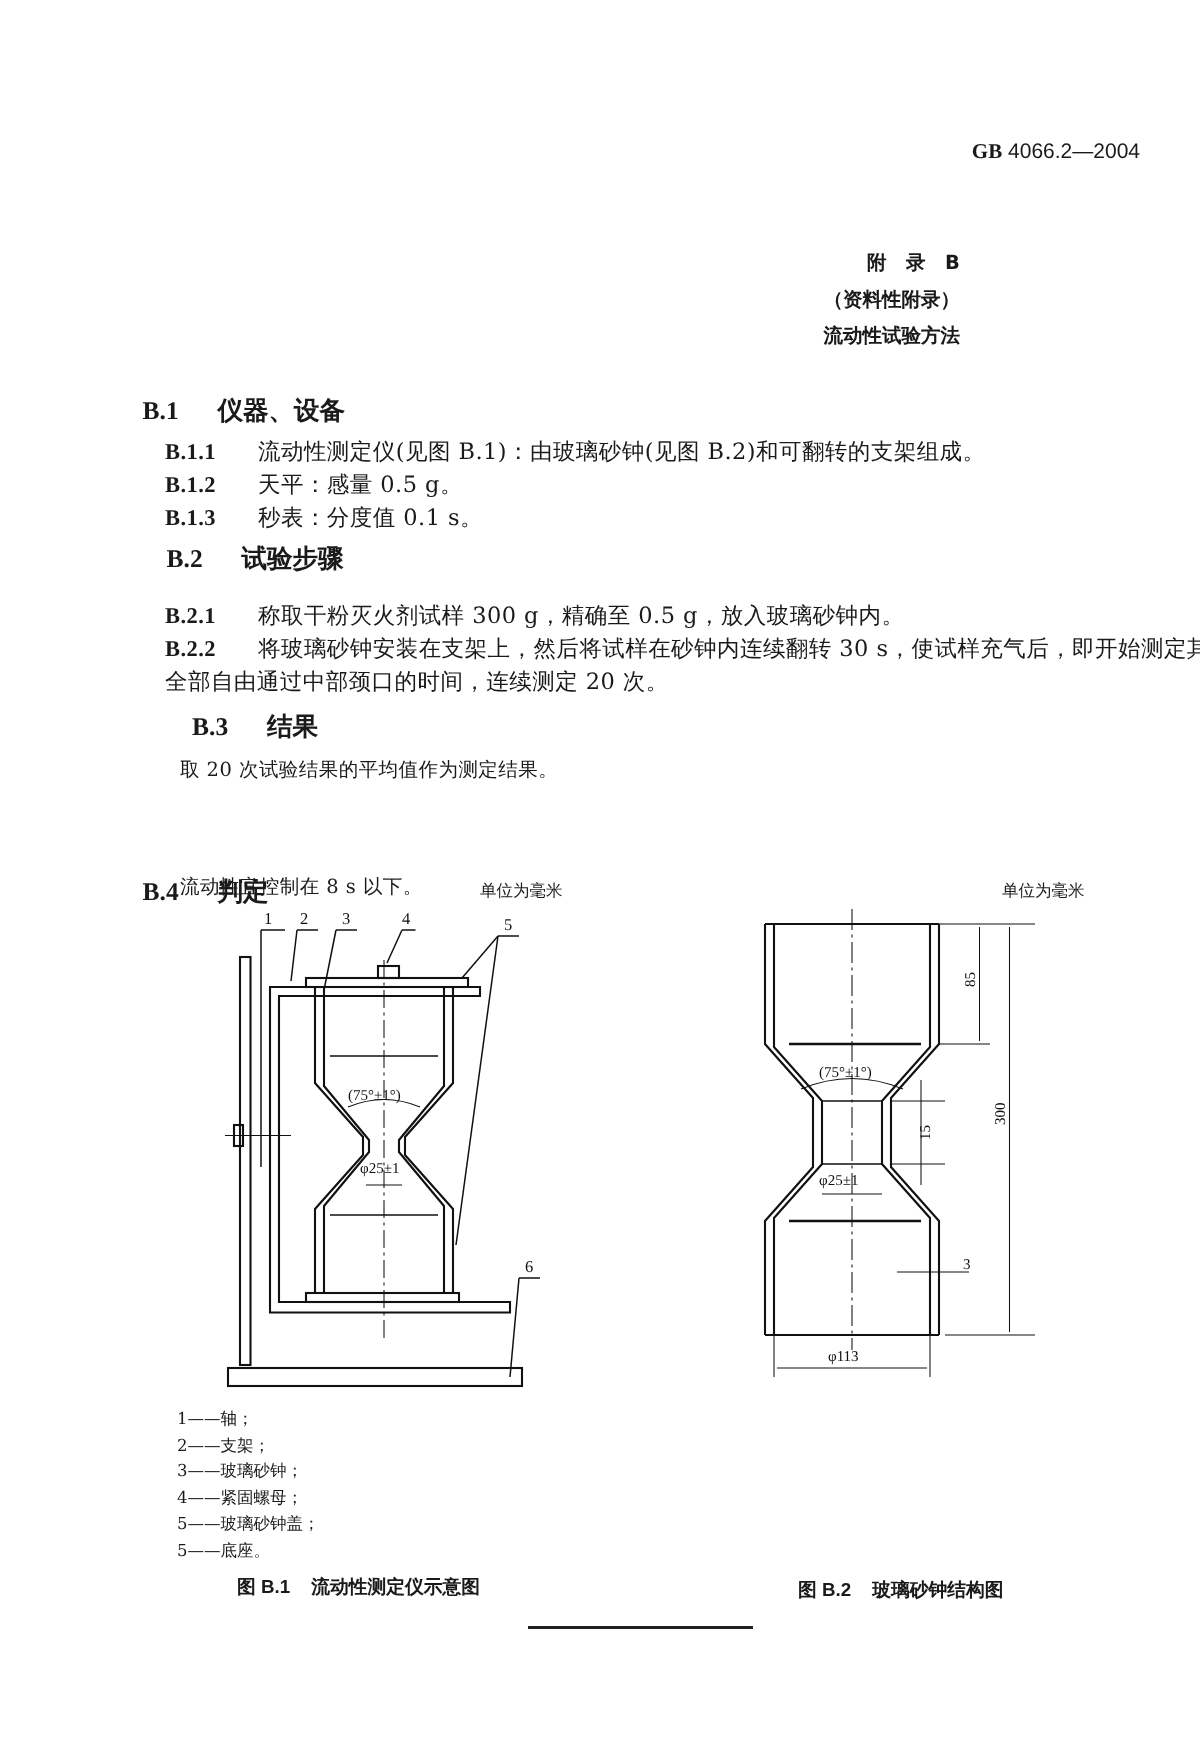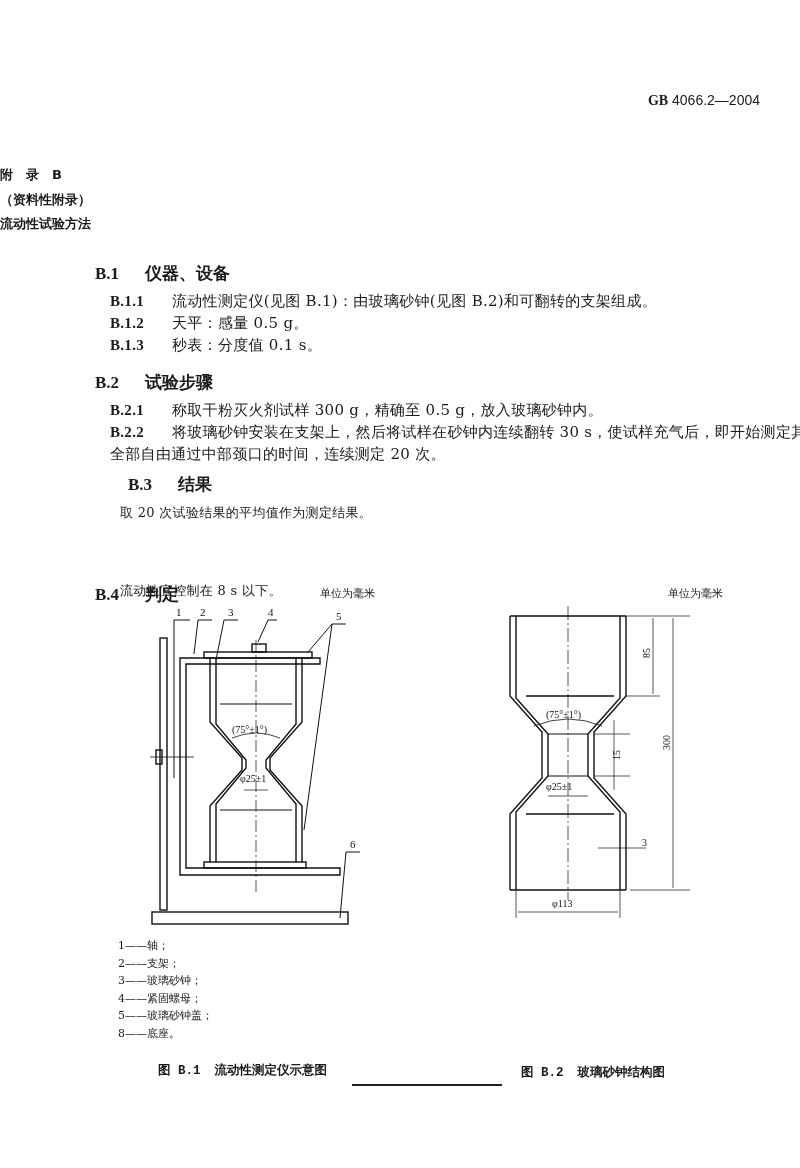--- a/index.html
+++ b/index.html
@@ -1,29 +1,29 @@
 <!DOCTYPE html>
 <html><head>
 <meta charset="utf-8">
 <style>
   html, body { margin: 0; padding: 0; background: #ffffff; }
   body { width: 800px; height: 1168px; position: relative; overflow: hidden;
          font-family: "DejaVu Serif", "Liberation Serif", serif; color: #1a1a1a; }
   .abs { position: absolute; }
   .std-code { right: 40px; top: 92px; font-family: "Liberation Sans", sans-serif; font-size: 14px; }
   .std-code b { font-family: "Liberation Serif", serif; font-weight: bold; }
-  .center { left: 0; width: 640px; text-align: left; font-family: "DejaVu Sans", sans-serif; font-weight: bold; font-size: 13px; }
+  .center { left: 0; width: 640px; text-align: right; font-family: "DejaVu Sans", sans-serif; font-weight: bold; font-size: 13px; }
   .heading { left: 95px; font-family: "DejaVu Sans", sans-serif; font-weight: bold; font-size: 17px; }
   .heading .num { display: inline-block; width: 50px; font-family: "Liberation Serif", serif; }
   .line { left: 110px; font-size: 15px; white-space: nowrap; letter-spacing: 0.3px; }
   .line .num { display: inline-block; width: 62px; font-family: "Liberation Serif", serif; font-weight: bold; }
   .para { left: 120px; font-size: 13px; letter-spacing: 0.3px; }
   .unit { font-size: 11px; }
   .legend { left: 118px; font-size: 11px; line-height: 17.5px; }
-  .caption { font-family: Liberation Mono, monospace; font-weight: bold; font-size: 12.5px; margin-top: 12px; }
+  .caption { font-family: Liberation Sans, sans-serif; font-weight: bold; font-size: 12.5px; }
   .caption .fig { margin-right: 14px; }
   .rule { left: 352px; top: 1084px; width: 150px; height: 2px; background: #222; }
   svg text { font-family: "Liberation Serif", serif; }
 </style>
 </head>
 <body>
 
 <div class="abs std-code"><b>GB</b> <span>4066.2—2004</span></div>
 
 <div class="abs center" style="top:166px;">附　录　B</div>
@@ -36,21 +36,21 @@
 <div class="abs line" style="top:292px;">
   <span class="num">B.1.1</span><span>流动性测定仪(见图 B.1)：由玻璃砂钟(见图 B.2)和可翻转的支架组成。</span>
 </div>
 <div class="abs line" style="top:314px;">
   <span class="num">B.1.2</span><span>天平：感量 0.5 g。</span>
 </div>
 <div class="abs line" style="top:336px;">
   <span class="num">B.1.3</span><span>秒表：分度值 0.1 s。</span>
 </div>
 
-<div class="abs heading" style="top:371px;">
+<div class="abs heading" style="top:361px;margin-left:16px;">
   <span class="num">B.2</span><span>试验步骤</span>
 </div>
 <div class="abs line" style="top:401px;">
   <span class="num">B.2.1</span><span>称取干粉灭火剂试样 300 g，精确至 0.5 g，放入玻璃砂钟内。</span>
 </div>
 <div class="abs line" style="top:423px;">
   <span class="num">B.2.2</span><span>将玻璃砂钟安装在支架上，然后将试样在砂钟内连续翻转 30 s，使试样充气后，即开始测定其</span>
 </div>
 <div class="abs line" style="top:445px;">全部自由通过中部颈口的时间，连续测定 20 次。</div>
 
@@ -157,23 +157,23 @@
   <line x1="28" y1="312" x2="128" y2="312" stroke-width="0.7"></line>
   <text x="62" y="307" font-size="10" fill="#111" stroke="none">φ113</text>
 </svg>
 
 <div class="abs legend" style="top:937px;">
   <div>1——轴；</div>
   <div>2——支架；</div>
   <div>3——玻璃砂钟；</div>
   <div>4——紧固螺母；</div>
   <div>5——玻璃砂钟盖；</div>
-  <div>8——底座。</div>
+  <div>5——底座。</div>
 </div>
 
 <div class="abs caption" style="left:158px; top:1050px;">
   <span class="fig">图 B.1</span><span>流动性测定仪示意图</span>
 </div>
-<div class="abs caption" style="left:501px; top:1052px;padding-left:20px;">
+<div class="abs caption" style="left:512px; top:1052px;padding-left:20px;">
   <span class="fig">图 B.2</span><span>玻璃砂钟结构图</span>
 </div>
 
 <div class="abs rule"></div>
 
 </body></html>

